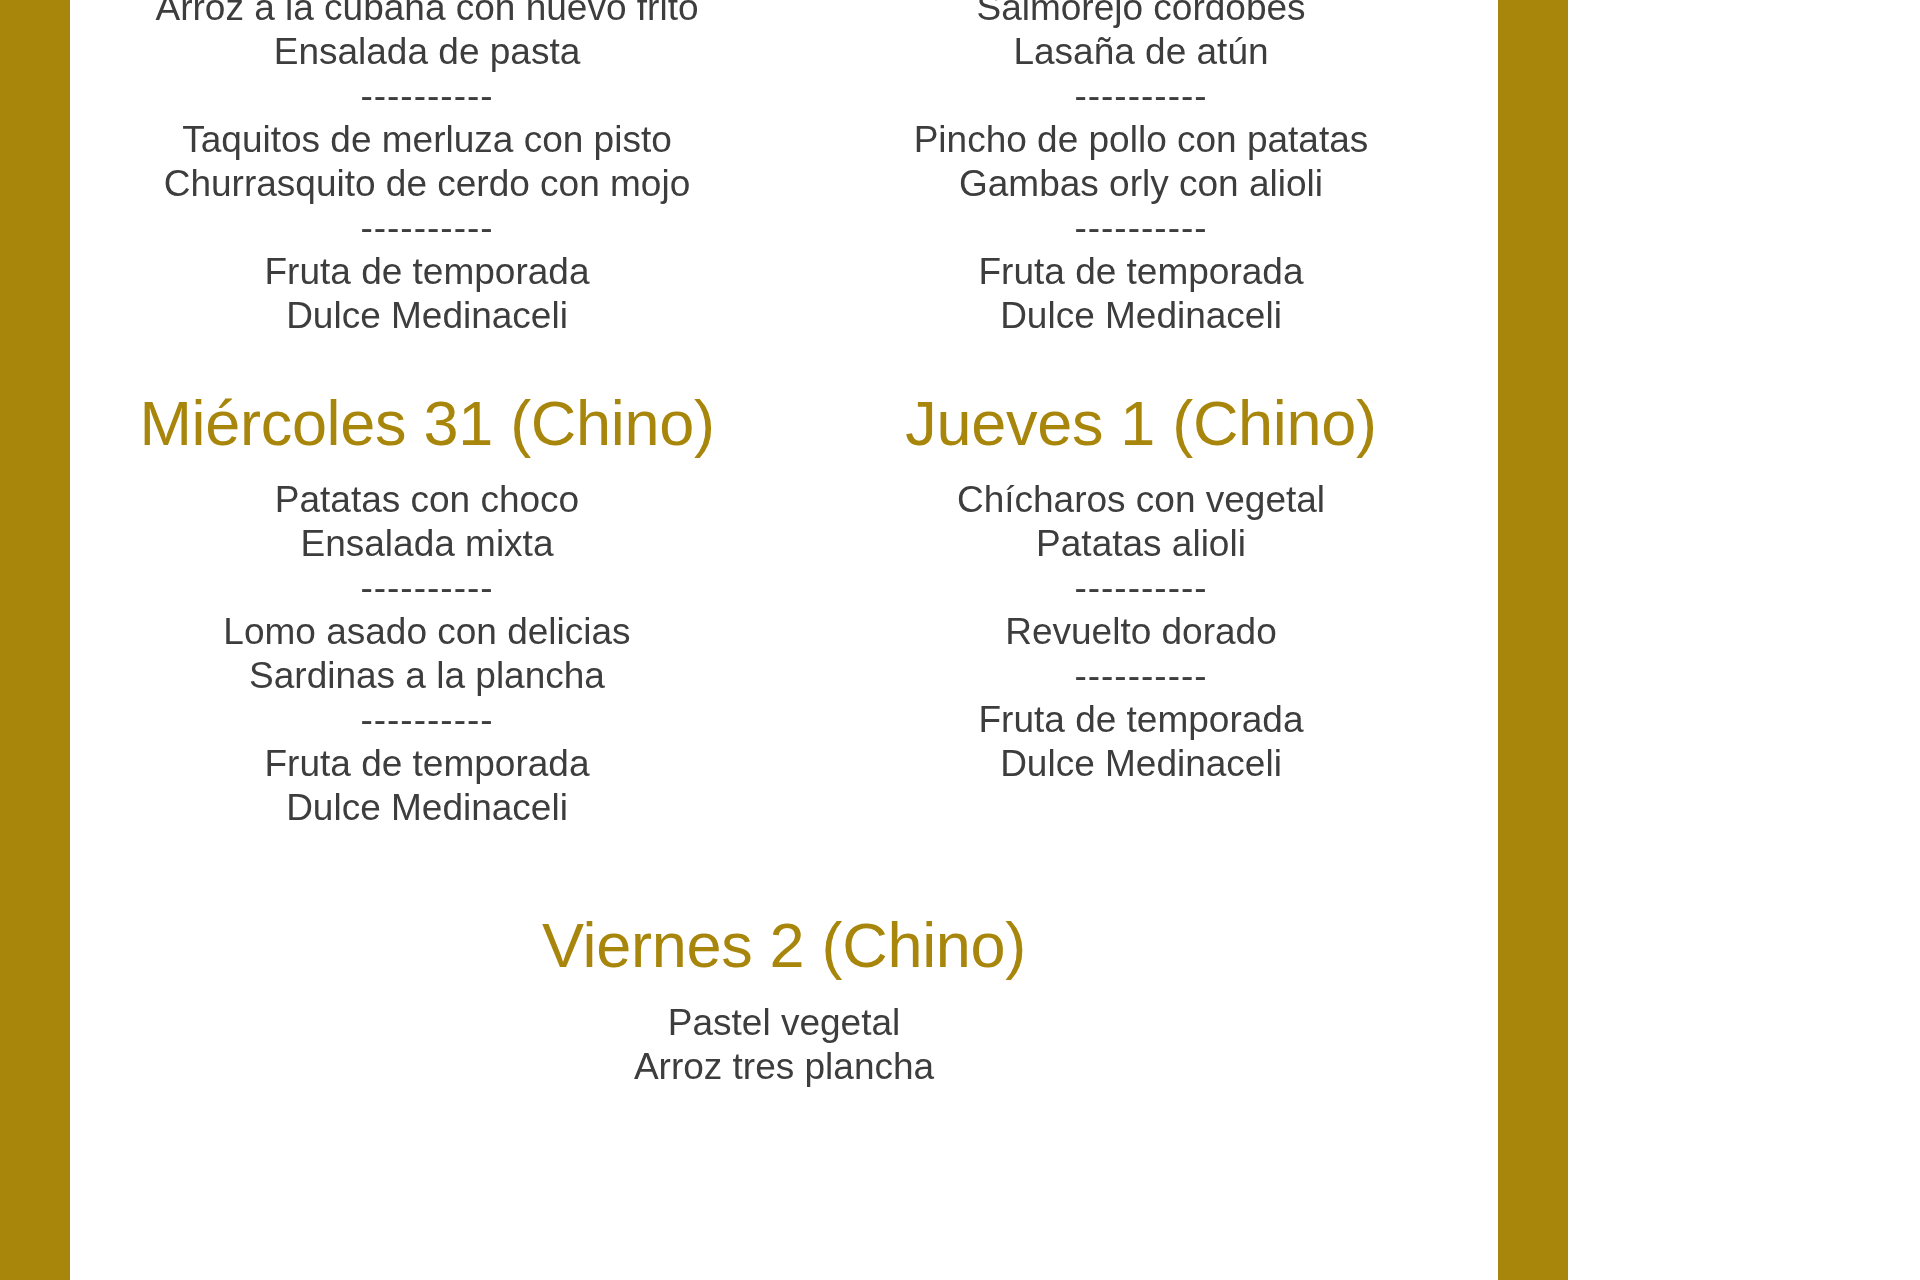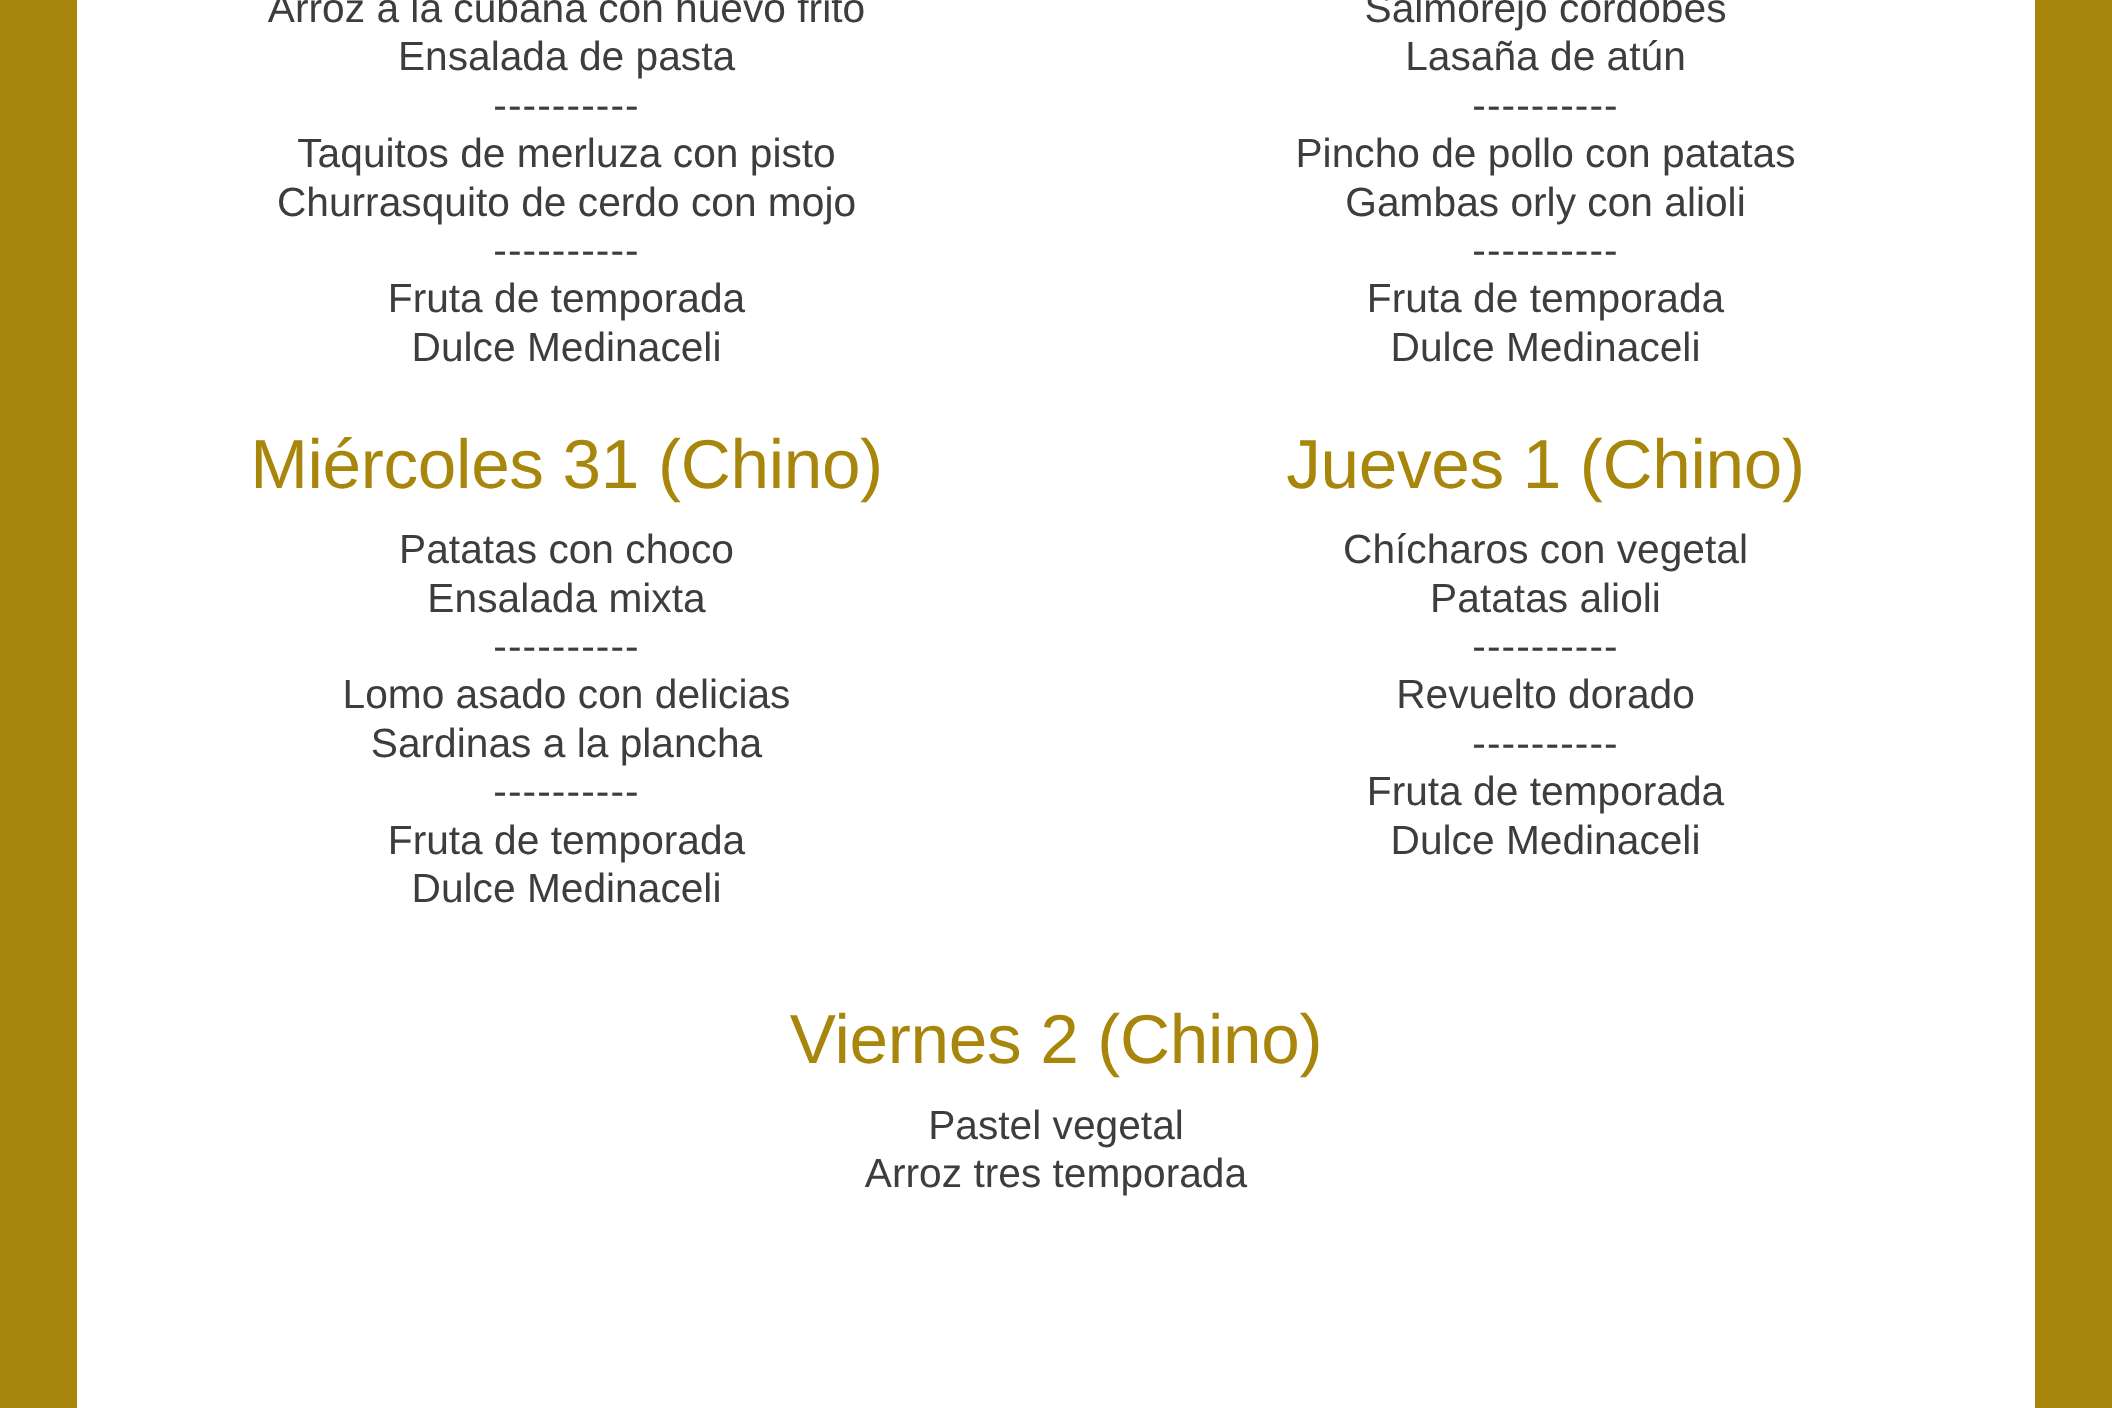--- a/index.html
+++ b/index.html
@@ -6,21 +6,21 @@
   html, body {
     margin: 0;
     padding: 0;
     width: 1920px;
     height: 1280px;
     background: #ffffff;
     font-family: "Liberation Sans", sans-serif;
   }
   .page {
     position: relative;
-    width: 1920px;
+    width: 1568px;
     height: 1280px;
     background: #ffffff;
     overflow: hidden;
   }
   
   .band {
     position: absolute;
     top: 0;
     bottom: 0;
     background: #a8860b;
@@ -163,17 +163,17 @@
           <p class="dish">Fruta de temporada</p>
           <p class="dish">Dulce Medinaceli</p>
         </div>
       </div>
 
     </div>
 
     <div class="bottom-block">
       <h2 class="day-title">Viernes 2 (Chino)</h2>
       <p class="dish">Pastel vegetal</p>
-      <p class="dish">Arroz tres temporada</p>
+      <p class="dish">Arroz tres plancha</p>
     </div>
 
   </div>
 </div>
 
 </body></html>

